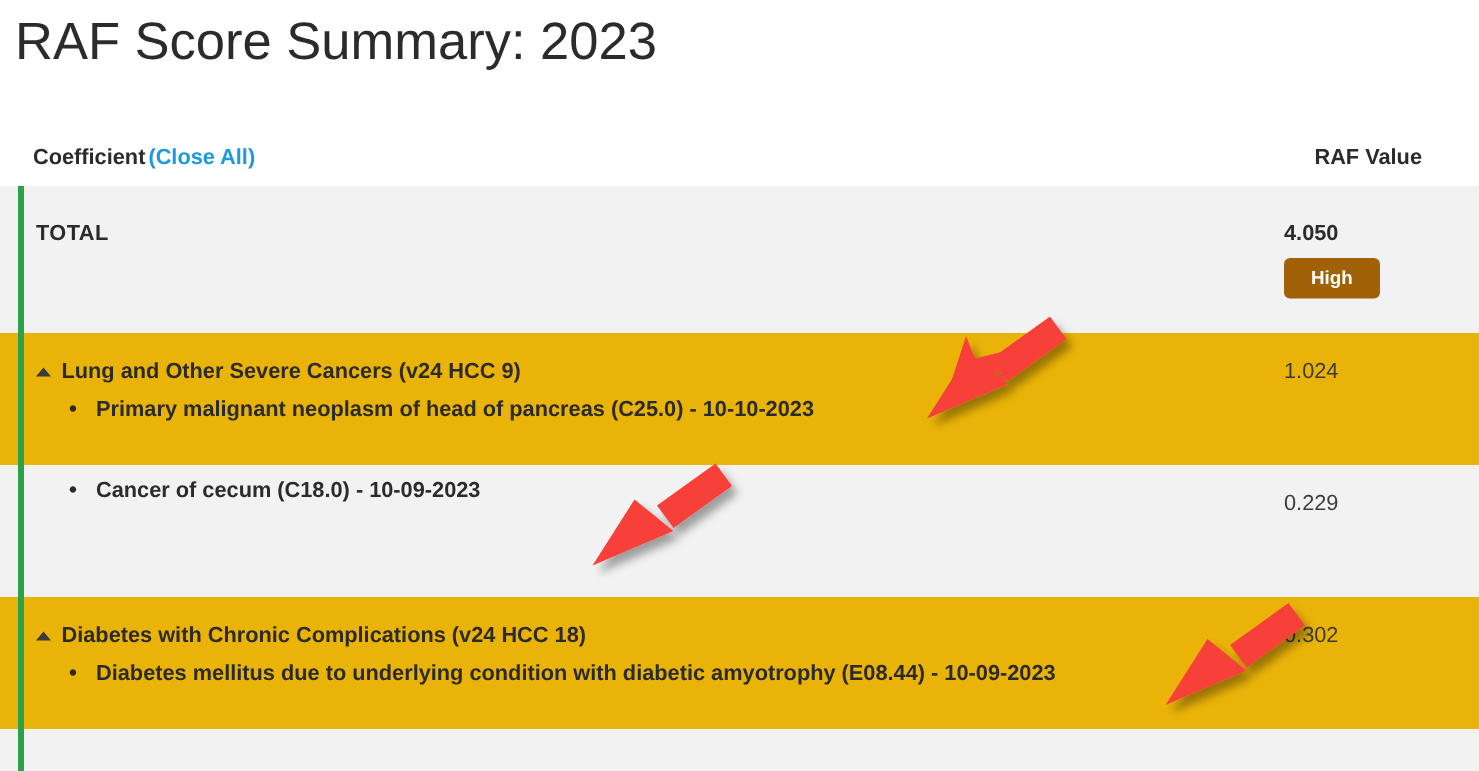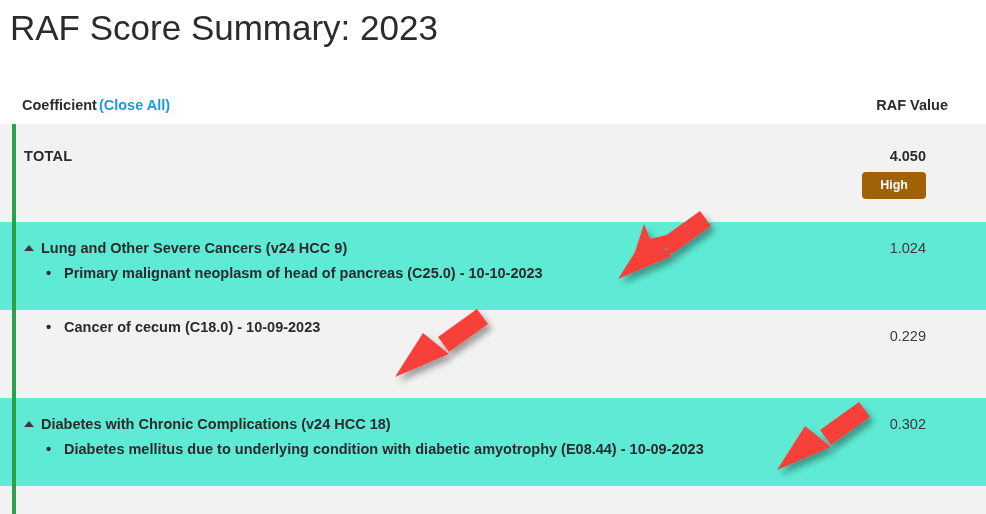--- a/index.html
+++ b/index.html
@@ -76,21 +76,21 @@
     width: 986px;
     height: 390px;
     overflow: hidden;
   }
   .row {
     position: relative;
     width: 986px;
     box-sizing: border-box;
     display: flex;
     align-items: flex-start;
-    background: #5eead4;
+    background: #eab308;
   }
   .row.shaded {
     background: #f2f2f2;
   }
   .accent {
     position: absolute;
     left: 12px;
     top: 0;
     bottom: 0;
     width: 4px;
@@ -99,21 +99,21 @@
   .row-body {
     flex: 1 1 auto;
     padding-left: 24px;
     min-width: 0;
   }
   .row-value {
     flex: 0 0 auto;
     width: 130px;
     padding-right: 60px;
     box-sizing: border-box;
-    text-align: right;
+    text-align: left;
   }
 
   
   .row-total {
     height: 98px;
   }
   .total-label {
     font-size: 14.5px;
     font-weight: bold;
     color: #2b2b2b;

